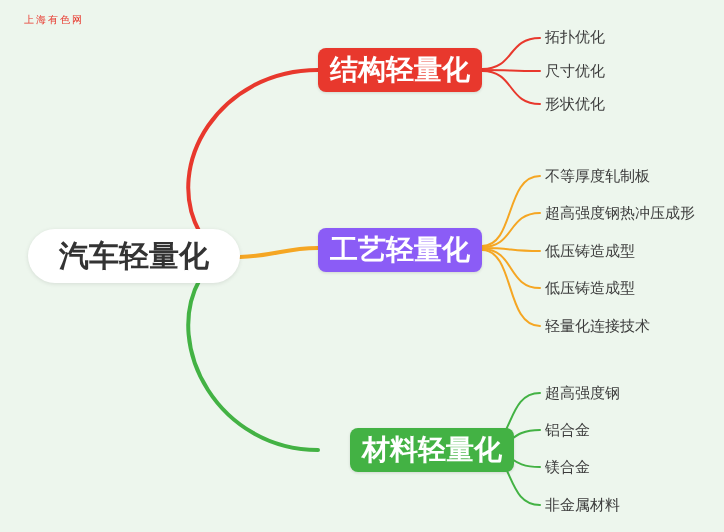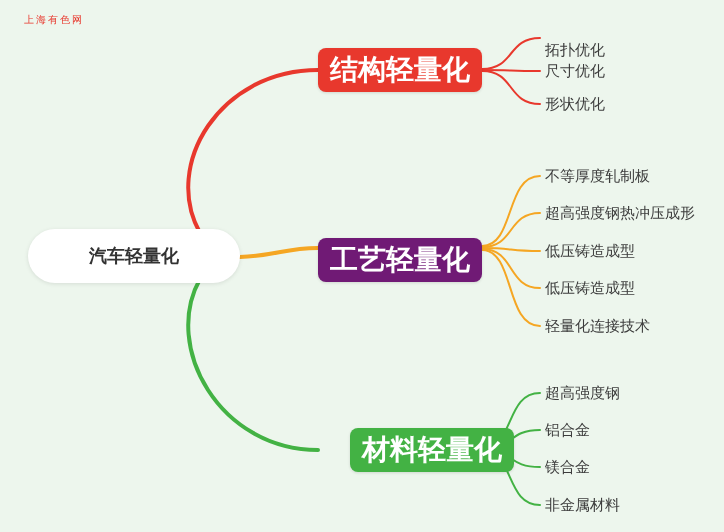--- a/index.html
+++ b/index.html
@@ -31,35 +31,35 @@
     margin-top: 1px;
   }
 
   .root-node {
     position: absolute;
     left: 28px; top: 229px;
     width: 212px; height: 54px;
     background: #ffffff;
     border-radius: 27px;
     display: flex; align-items: center; justify-content: center;
-    font-size: 18px; font-weight: bold; color: #333333;
+    font-size: 30px; font-weight: bold; color: #333333;
     box-shadow: 0 1px 4px rgba(0,0,0,0.10);
   }
 
   .branch-node {
     position: absolute;
     left: 318px;
     width: 164px; height: 44px;
     border-radius: 8px;
     display: flex; align-items: center; justify-content: center;
     font-size: 28px; font-weight: bold; color: #ffffff;
     box-shadow: 0 1px 3px rgba(0,0,0,0.12);
   }
   .branch-red    { background: #e8382d; top: 48px; }
-  .branch-yellow { background: #701a75; top: 238px; }
+  .branch-yellow { background: #8b5cf6; top: 228px; }
   .branch-green  { background: #43b244; top: 428px; margin-left: 32px; }
 
   .leaf {
     position: absolute;
     left: 545px;
     height: 20px; line-height: 20px;
     font-size: 15px;
     color: #3c3c3c;
     white-space: nowrap;
   }
@@ -100,21 +100,21 @@
   <div class="logo">
     <div class="logo-sub">上海有色网</div>
   </div>
 
   <div class="root-node">汽车轻量化</div>
 
   <div class="branch-node branch-red">结构轻量化</div>
   <div class="branch-node branch-yellow">工艺轻量化</div>
   <div class="branch-node branch-green">材料轻量化</div>
 
-  <div class="leaf" style="top:40px">拓扑优化</div>
+  <div class="leaf" style="top:27px">拓扑优化</div>
   <div class="leaf" style="top:61px">尺寸优化</div>
   <div class="leaf" style="top:94px">形状优化</div>
 
   <div class="leaf" style="top:166px">不等厚度轧制板</div>
   <div class="leaf" style="top:203px">超高强度钢热冲压成形</div>
   <div class="leaf" style="top:241px">低压铸造成型</div>
   <div class="leaf" style="top:278px">低压铸造成型</div>
   <div class="leaf" style="top:316px">轻量化连接技术</div>
 
   <div class="leaf" style="top:383px">超高强度钢</div>

